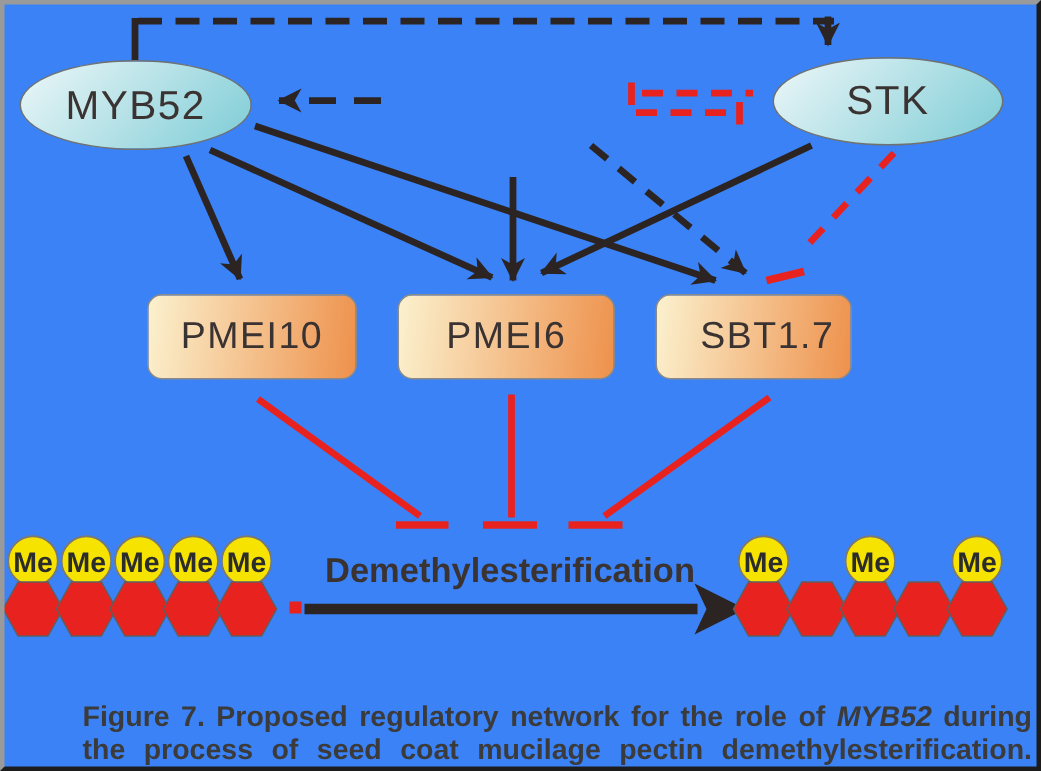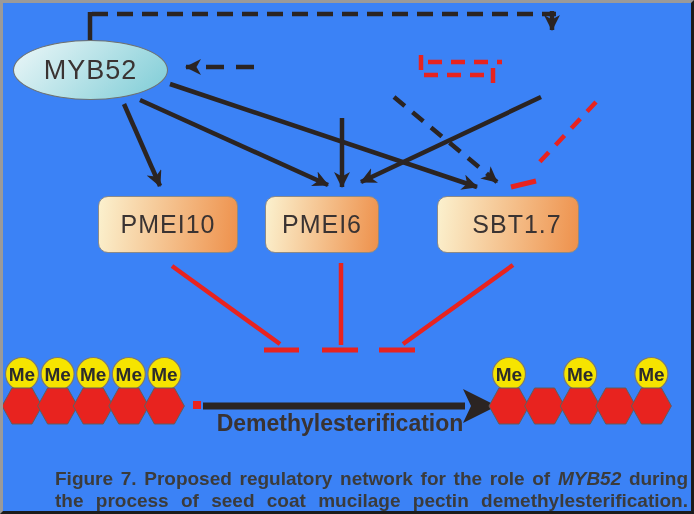--- a/index.html
+++ b/index.html
@@ -25,21 +25,21 @@
   .box{
     border-radius:10px;
     background:linear-gradient(97deg,var(--box-fill-light,#fbf1ce) 0%,var(--box-fill-dark,#ee914c) 100%);
     border:1px solid var(--box-border,#8a8a8a);
     font-size:25px;letter-spacing:1px;text-align:right;
   }
   .proc{
     position:absolute;left:150px;width:380px;text-align:center;
     font-weight:bold;color:var(--text-dark,#3a3332);font-size:23px;word-spacing:5px;
   }
-  .proc-top{top:367px;margin-top:43px;}
+  .proc-top{top:367px;}
   .proc-bottom{top:419px;}
   svg.overlay{position:absolute;left:0;top:0;pointer-events:none;}
   .st-b{stroke:var(--black-line,#2b2422);fill:none;}
   .st-r{stroke:var(--red-line,#e8231f);fill:none;}
   .fill-b{fill:var(--black-line,#2b2422);}
   .fill-r{fill:var(--red-line,#e8231f);}
   .caption{
     position:absolute;left:7px;right:6px;top:468px;
     font-weight:bold;font-size:19px;line-height:21.5px;
     color:var(--caption-color,#3b3b3b);
@@ -48,28 +48,31 @@
   .caption .gene{font-style:italic;}
 </style>
 </head>
 <body>
 
 <div class="stage">
 
   <div class="node ellipse" style="left:13px;top:40px;width:155px;height:60px;">
     <span>MYB52</span>
   </div>
+  <div class="node ellipse" style="left:515px;top:38px;width:154px;height:59px;">
+    <span>STK</span>
+  </div>
 
   <div class="node box" style="left:98px;top:196px;width:140px;height:57px;">
     <span>PMEI10</span>
   </div>
-  <div class="node box" style="left:265px;top:196px;width:114px;height:57px;">
+  <div class="node box" style="left:265px;top:196px;width:145px;height:57px;">
     <span>PMEI6</span>
   </div>
-  <div class="node box" style="left:437px;top:196px;width:142px;height:57px;padding-left:18px;">
+  <div class="node box" style="left:437px;top:196px;width:131px;height:57px;padding-left:18px;">
     <span>SBT1.7</span>
   </div>
 
   <div class="proc proc-top">Demethylesterification</div>
 
   <svg class="overlay" width="694" height="514" viewBox="0 0 694 514">
     <defs>
       <marker id="ah" markerUnits="userSpaceOnUse" markerWidth="20" markerHeight="18" refX="15" refY="8" orient="auto">
         <path d="M0,0 L16,8 L0,16 L4.5,8 Z" class="fill-b"></path>
       </marker>

